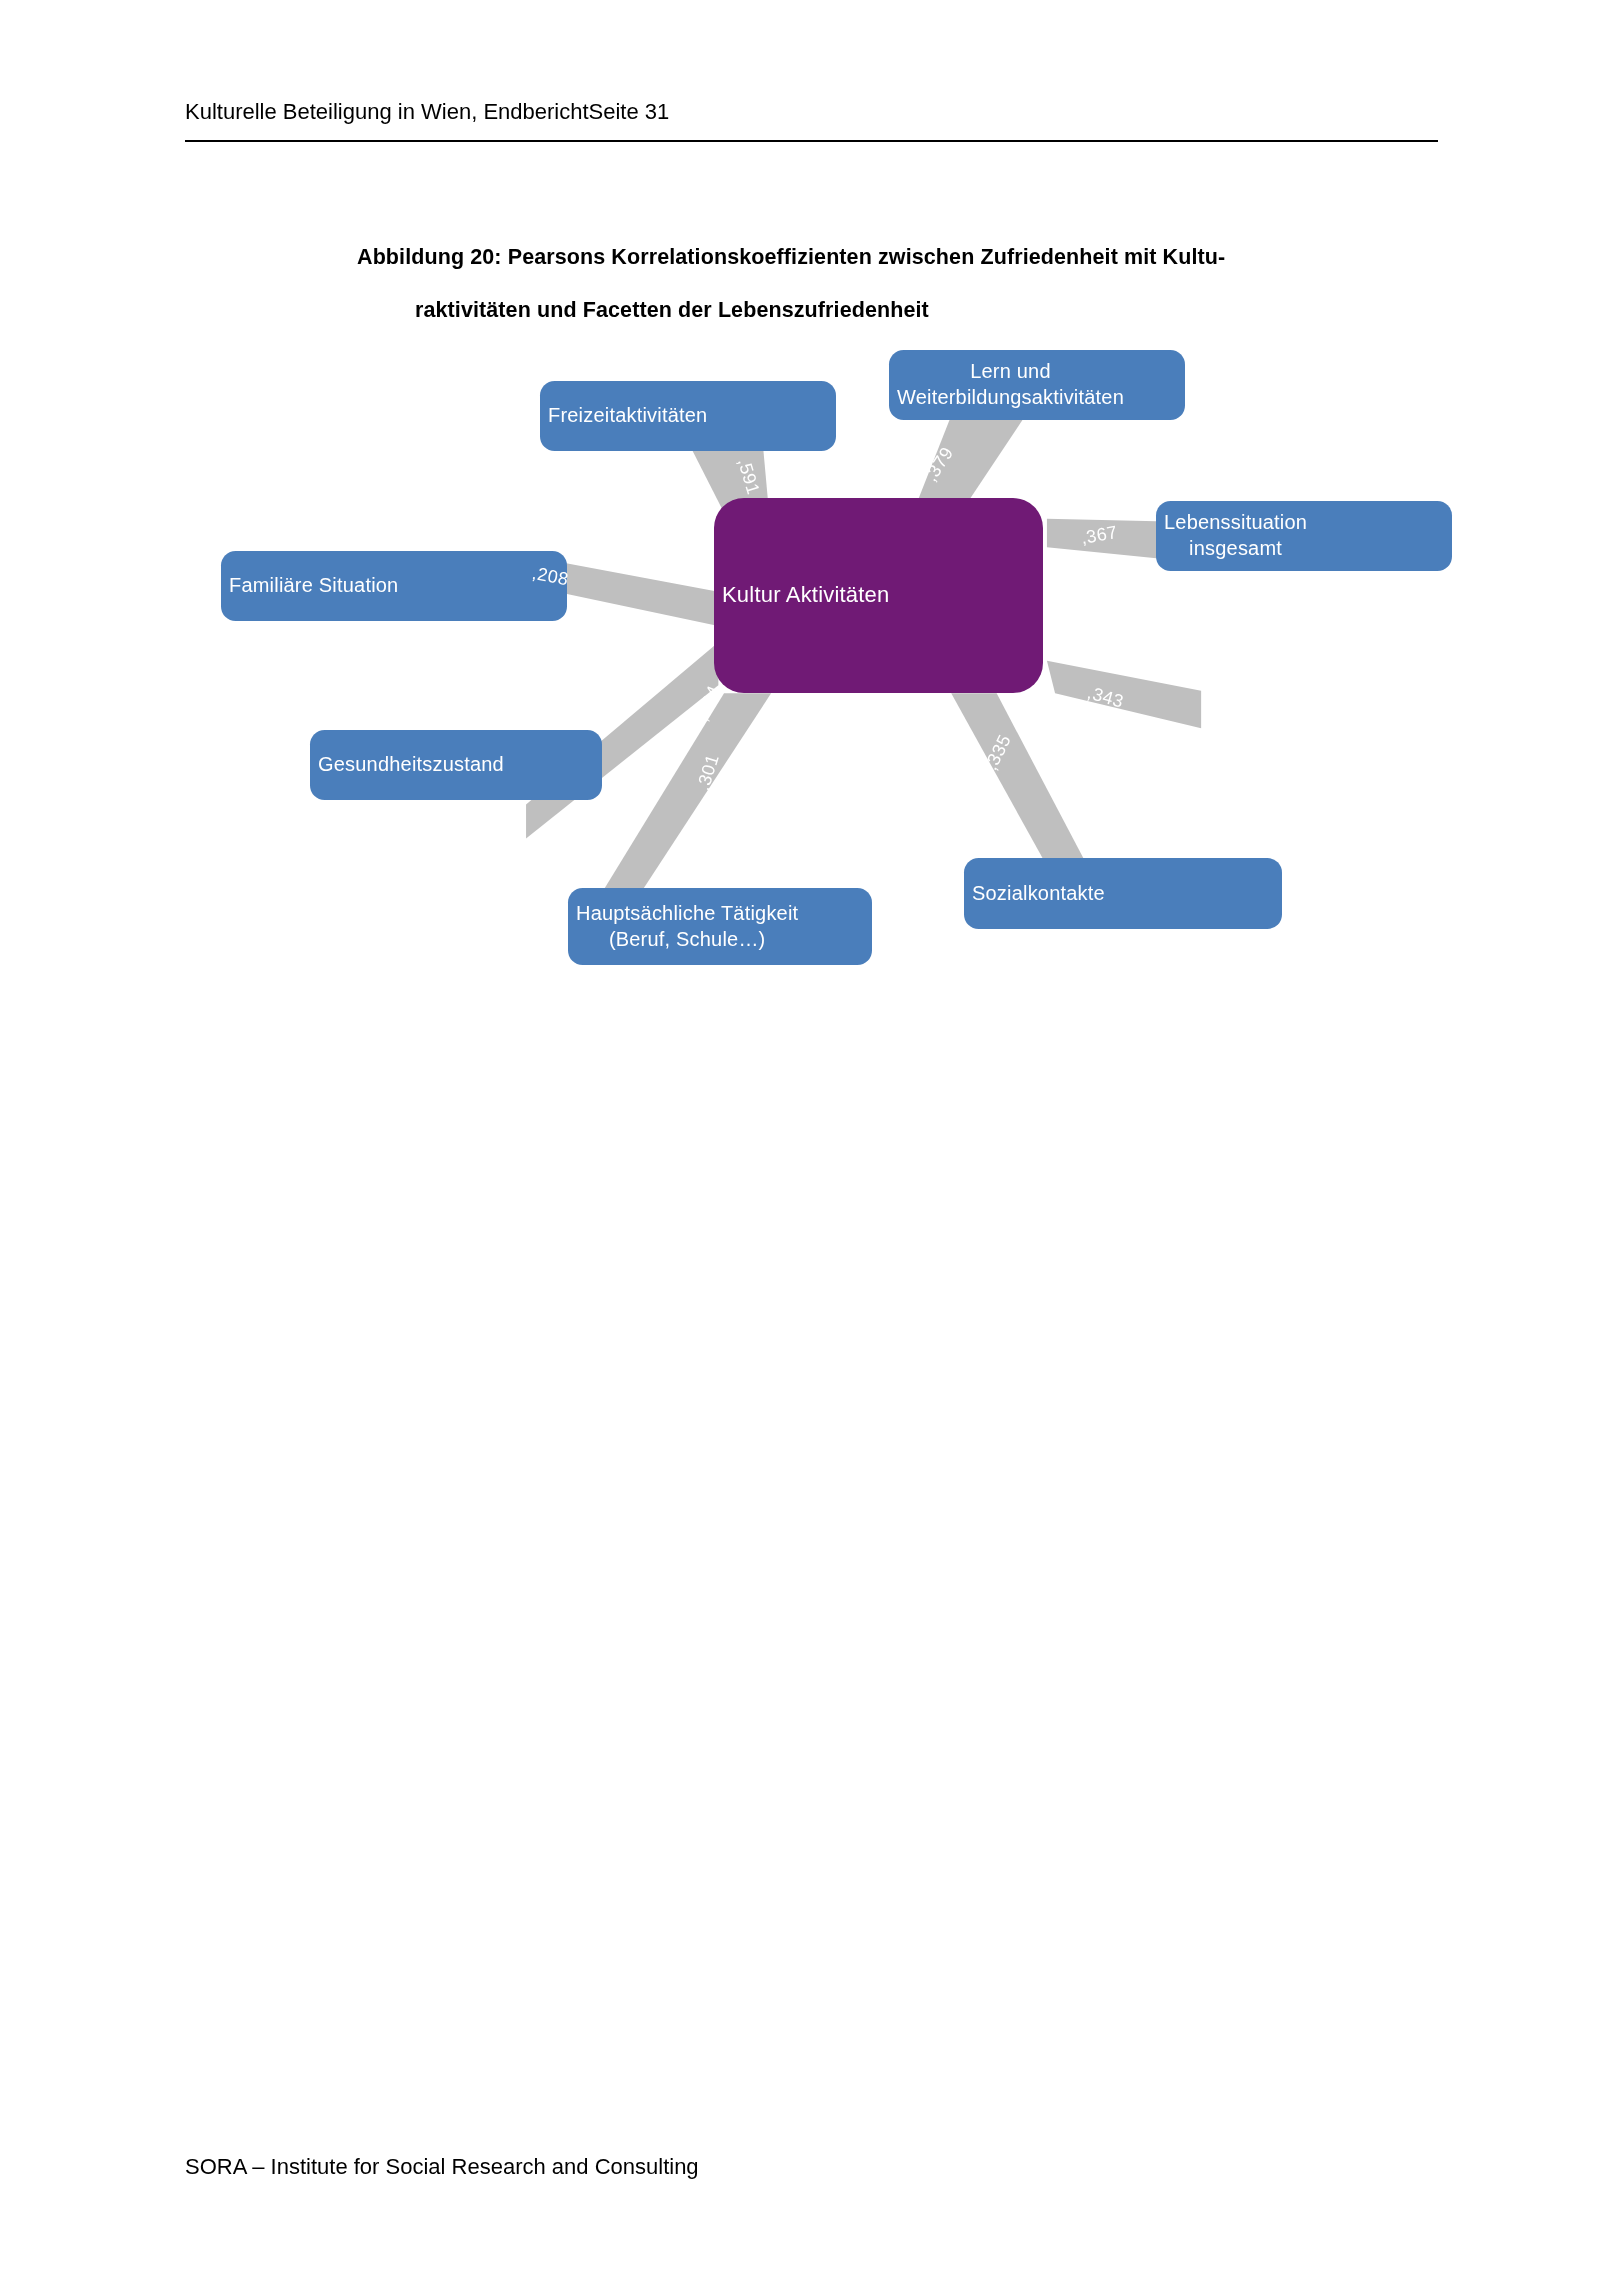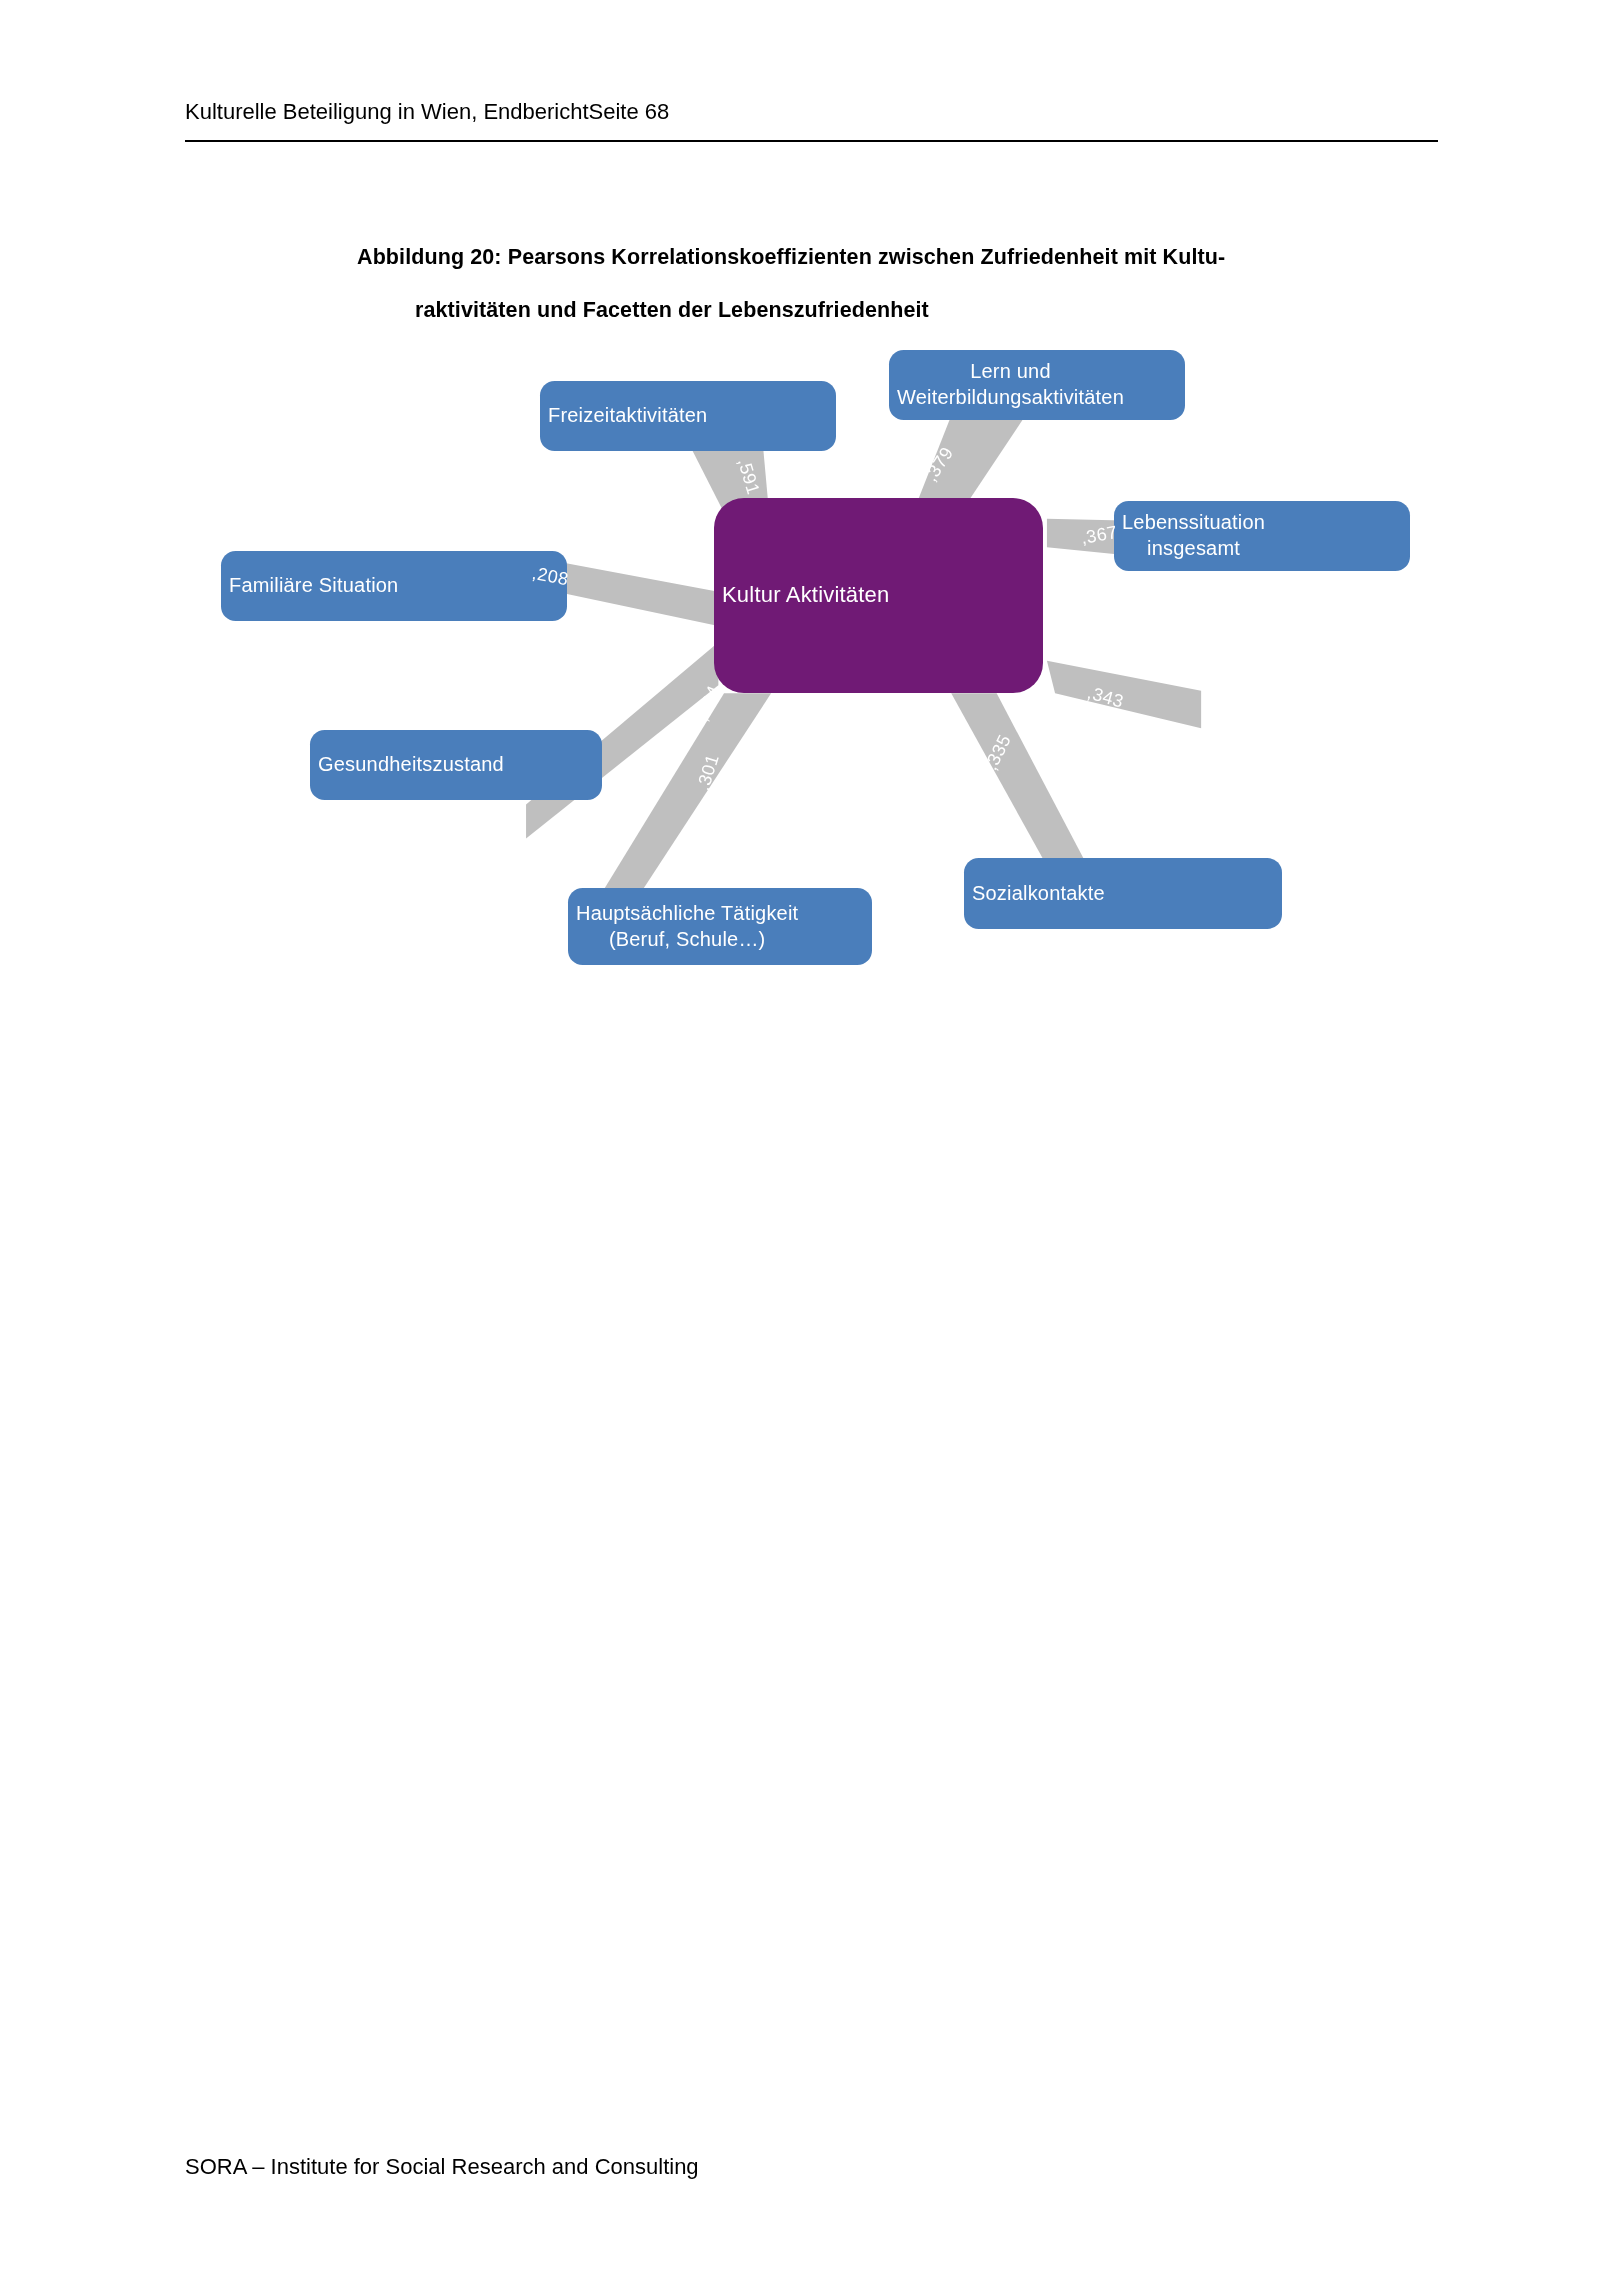--- a/index.html
+++ b/index.html
@@ -80,21 +80,21 @@
     font-size:22px;color:#000;
   }
 </style>
 </head>
 <body>
 
 <div class="page">
 
   <div class="header">
     <span>Kulturelle Beteiligung in Wien, Endbericht</span>
-    <span>Seite 68</span>
+    <span>Seite 31</span>
   </div>
   <div class="header-rule"></div>
 
   <div class="caption">
     <span>Abbildung 20: Pearsons Korrelationskoeffizienten zwischen Zufriedenheit mit Kultu-</span>
     <span class="l2">raktivitäten und Facetten der Lebenszufriedenheit</span>
   </div>
 
   <div class="diagram">
 
@@ -121,21 +121,21 @@
 
     <div class="node" style="left:418px;top:57px;width:296px;height:70px;">
       <span class="lbl">Freizeitaktivitäten</span>
     </div>
 
     <div class="node" style="left:767px;top:26px;width:296px;height:70px;">
       <span class="lbl">Lern und
 Weiterbildungsaktivitäten</span>
     </div>
 
-    <div class="node" style="left:992px;top:177px;width:296px;height:70px;">
+    <div class="node" style="left:1034px;top:177px;width:296px;height:70px;">
       <span class="lbl">Lebenssituation
 insgesamt</span>
     </div>
 
 
     <div class="node" style="left:842px;top:534px;width:318px;height:71px;">
       <span class="lbl">Sozialkontakte</span>
     </div>
 
     <div class="node" style="left:446px;top:564px;width:304px;height:77px;">

